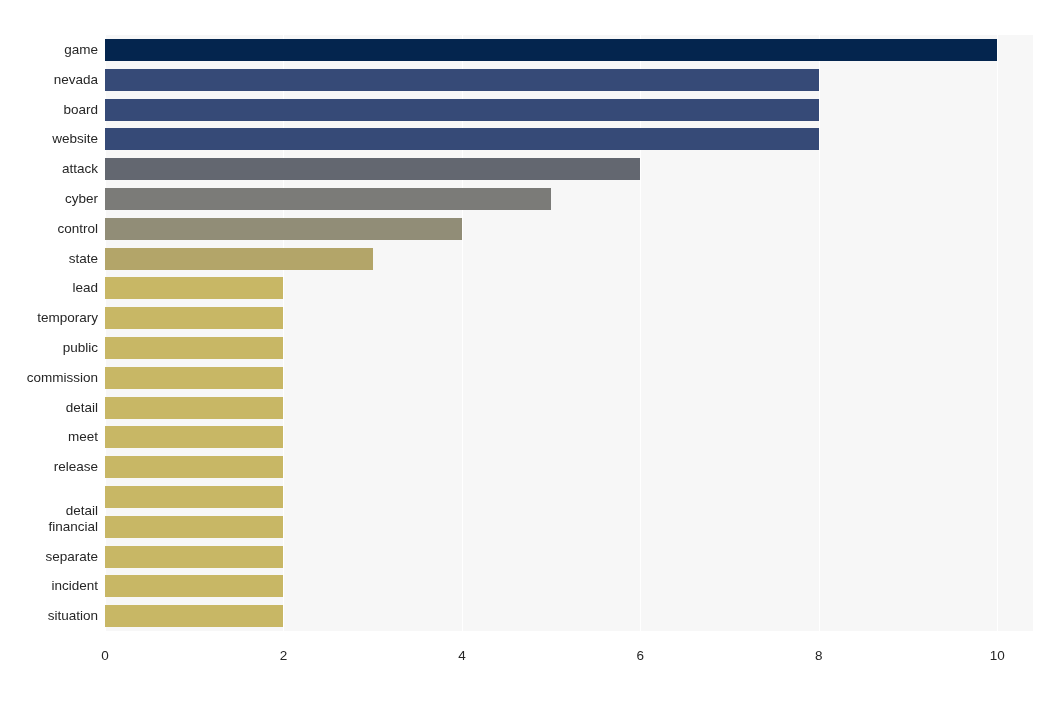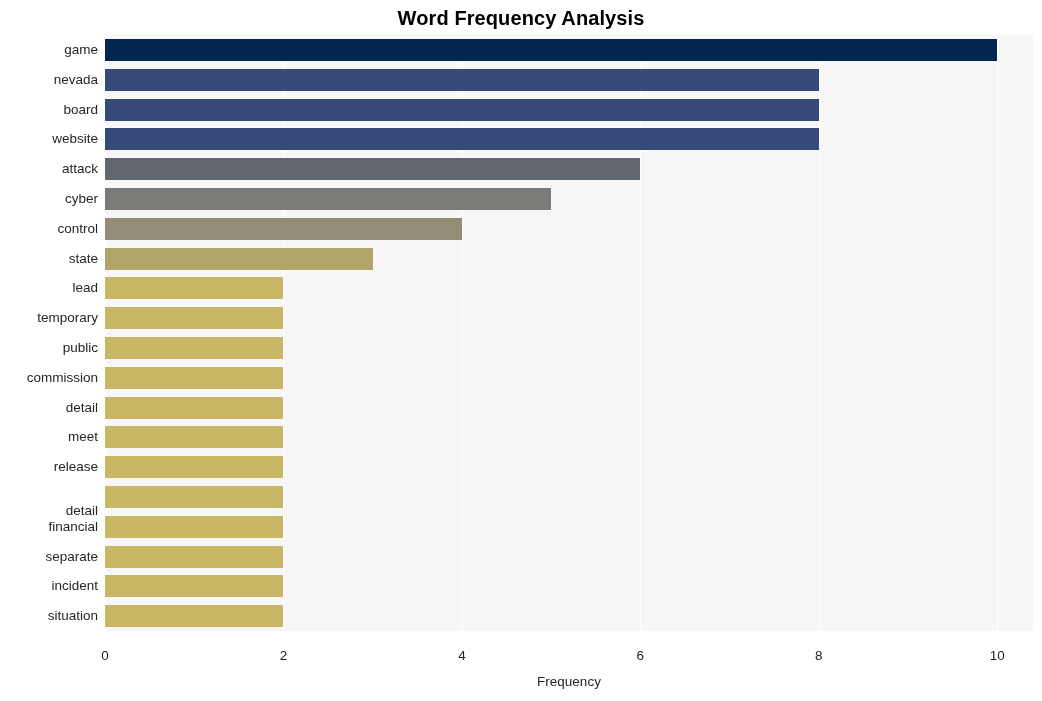--- a/index.html
+++ b/index.html
@@ -81,21 +81,20 @@
     text-align:center;
     font-size:13.5px;
     color:#262626;
   }
 </style>
 </head>
 <body style="background: rgb(255, 255, 255);">
 
 <div id="figure">
 
-  <div id="chart-title">Word Frequency Analysis</div>
 
   <div id="plot-area" style="background: rgb(247, 247, 247);">
     <div id="gridlines-layer">
         <div class="gridline" style="left: 0px;"></div>
         <div class="gridline" style="left: 178.462px;"></div>
         <div class="gridline" style="left: 356.923px;"></div>
         <div class="gridline" style="left: 535.385px;"></div>
         <div class="gridline" style="left: 713.846px;"></div>
         <div class="gridline" style="left: 892.308px;"></div>
       </div>
@@ -187,15 +186,14 @@
     </div>
   <div id="x-tick-labels">
       <div class="x-tick" style="left: 105px;">0</div>
       <div class="x-tick" style="left: 283.462px;">2</div>
       <div class="x-tick" style="left: 461.923px;">4</div>
       <div class="x-tick" style="left: 640.385px;">6</div>
       <div class="x-tick" style="left: 818.846px;">8</div>
       <div class="x-tick" style="left: 997.308px;">10</div>
     </div>
 
-  <div id="x-axis-title">Frequency</div>
 
 </div>
 
 </body></html>

